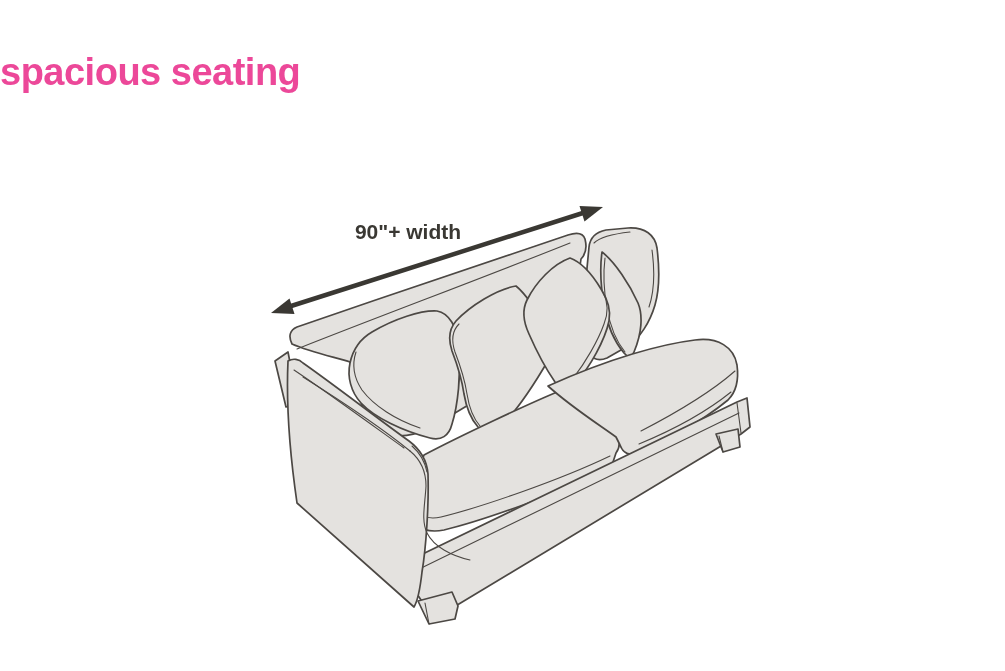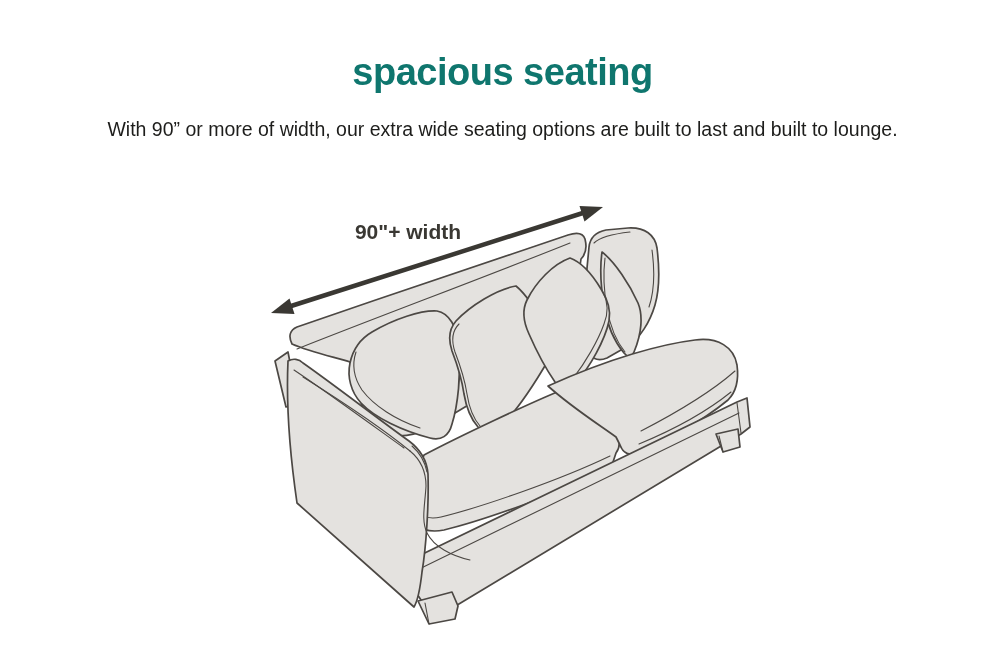--- a/index.html
+++ b/index.html
@@ -10,25 +10,24 @@
     background: #ffffff;
     overflow: hidden;
     font-family: "Liberation Sans", sans-serif;
   }
   .title {
     position: absolute;
     top: 51px;
     left: 0;
     width: 100%;
     margin: 0;
-    text-align: center;
     font-size: 38px;
     font-weight: bold;
     letter-spacing: -0.5px;
-    color: #0f766e;
+    color: #ec4899;
   }
   .subtitle {
     position: absolute;
     top: 116px;
     left: 0;
     width: 100%;
     margin: 0;
     text-align: center;
     font-size: 19.5px;
     line-height: 26px;
@@ -50,21 +49,21 @@
     fill: #3a3833;
   }
 </style>
 </head>
 <body>
 
 <div class="stage">
 
   <h1 class="title">spacious seating</h1>
 
-  <p class="subtitle"><span>With 90” or more of width, our extra wide seating options are built to last and built to lounge.</span><br></p>
+  <p class="subtitle"><br></p>
 
   <div class="art">
     <svg width="1005" height="671" viewBox="0 0 1005 671" xmlns="http://www.w3.org/2000/svg">
 
       <g>
         <line class="arrow-shaft" x1="288" y1="307" x2="586" y2="212"></line>
         <polygon class="arrow-head" points="271,313 294.5,314 289.5,298.5"></polygon>
         <polygon class="arrow-head" points="603,207 584.5,221.5 579.5,206"></polygon>
         <text class="dim-label" x="408" y="239" text-anchor="middle">90"+ width</text>
       </g>

